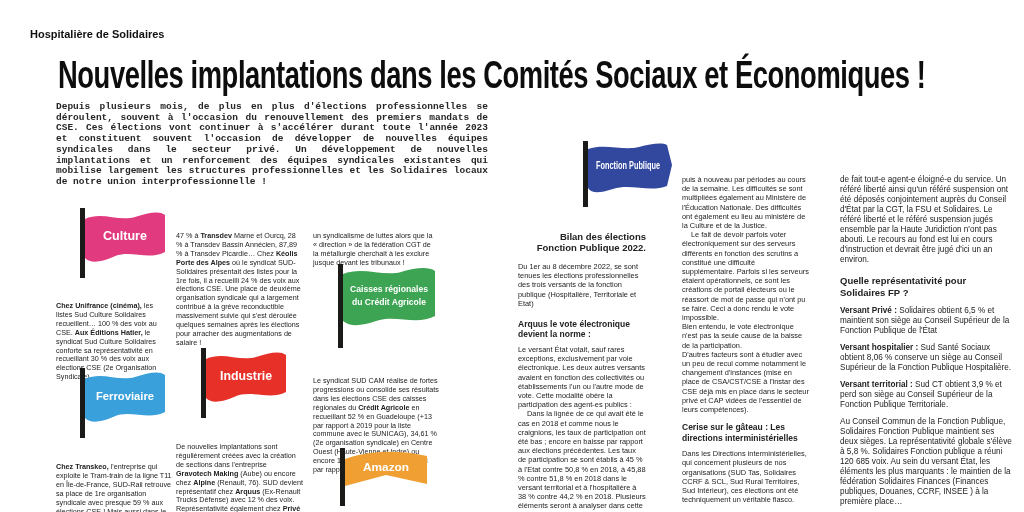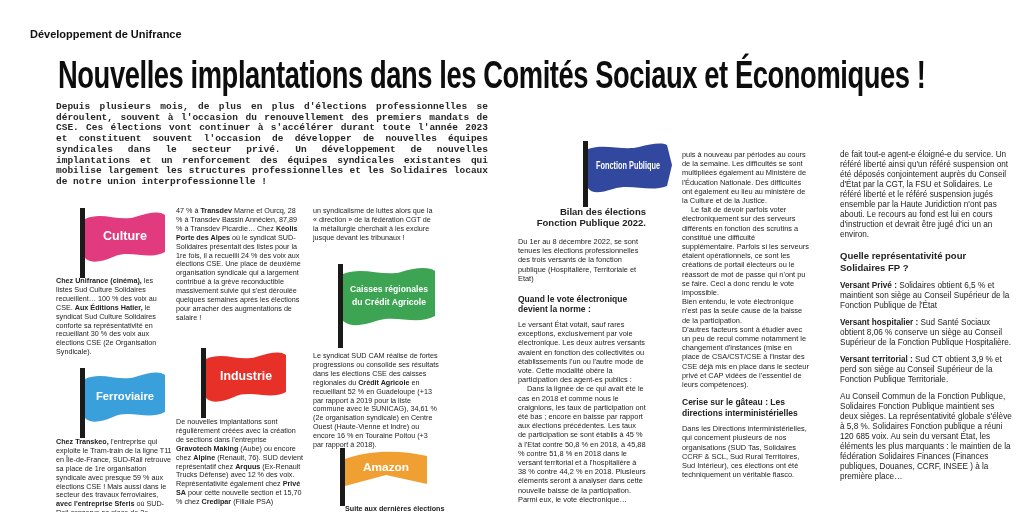--- a/index.html
+++ b/index.html
@@ -3,42 +3,42 @@
 <meta charset="utf-8">
 <style>
   html,body{margin:0;padding:0;background:#ffffff;}
   .page{position:relative;width:1024px;height:512px;background:#fff;overflow:hidden;
         font-family:"Liberation Sans",sans-serif;color:#222;}
   .kicker{position:absolute;left:30px;top:28px;font-size:11px;font-weight:bold;color:#111;}
   .headline{position:absolute;left:58px;top:54px;font-size:38px;font-weight:bold;color:#0d0d0d;
             white-space:nowrap;letter-spacing:-0.6px;transform:scaleX(0.72);transform-origin:left top;}
   .intro{position:absolute;left:56px;top:102px;width:432px;font-size:9.5px;line-height:10.7px;
          font-weight:bold;text-align:justify;color:#262626;font-family:Liberation Mono, monospace;}
-  .colblock{position:absolute;}
+  .colblock{position:absolute;margin-top:25px;}
   .body-sm{font-size:7.2px;line-height:8.9px;}
   .body-md{font-size:7.4px;line-height:9.2px;}
   .body-lg{font-size:8.2px;line-height:10px;}
   .flag{position:absolute;}
   .b{font-weight:bold;}
   .indent{text-indent:9px;}
   p{margin:0;}
   .gap7{margin-top:7px;}
   .sub-center{font-weight:bold;text-align:left;}
   .fp-heading{font-size:9.5px;line-height:11px;font-weight:bold;text-align:right;margin-bottom:9px;}
   .fp-subhead{font-size:8.5px;line-height:10px;margin:11px 0 6px 0;}
   .cerise-subhead{font-size:8.5px;line-height:10.5px;margin:8px 0 6px 0;}
   .rep-subhead{font-size:9.5px;line-height:11.5px;margin:10px 0 8px 0;}
   .flag-label{fill:#ffffff;font-family:"Liberation Sans",sans-serif;font-weight:bold;}
 </style>
 </head>
 <body>
 
 <div class="page">
 
-  <div class="kicker">Développement de Unifrance</div>
+  <div class="kicker">Hospitalière de Solidaires</div>
   <div class="headline">Nouvelles implantations dans les Comités Sociaux et Économiques !</div>
   <div class="intro">Depuis plusieurs mois, de plus en plus d'élections professionnelles se déroulent, souvent à l'occasion du renouvellement des premiers mandats de CSE. Ces élections vont continuer à s'accélérer durant toute l'année 2023 et constituent souvent l'occasion de développer de nouvelles équipes syndicales dans le secteur privé. Un développement de nouvelles implantations et un renforcement des équipes syndicales existantes qui mobilise largement les structures professionnelles et les Solidaires locaux de notre union interprofessionnelle !</div>
 
   <svg class="flag" style="left:80px;top:208px;" width="86" height="70" viewBox="0 0 86 70">
     <rect x="0" y="0" width="5" height="70" fill="#1a1a18"></rect>
     <path d="M5 11 C22 3,38 14,55 9 C68 5,79 2,85 7 L85 44 C68 53,50 41,33 49 C21 54,11 56,5 50 Z" fill="#e13a7e"></path>
     <text class="flag-label" x="45" y="32" text-anchor="middle" font-size="12.5" textLength="44" lengthAdjust="spacingAndGlyphs">Culture</text>
   </svg>
   <div class="colblock body-sm" style="left:56px;top:277px;width:114px;"><span class="b">Chez Unifrance (cinéma),</span><span> les listes Sud Culture Solidaires recueillent… 100 % des voix au CSE. </span><span class="b">Aux Éditions Hatier,</span><span> le syndicat Sud Culture Solidaires conforte sa représentativité en recueillant 30 % des voix aux élections CSE (2e Organisation Syndicale).</span></div>
 
@@ -77,21 +77,21 @@
 
   <svg class="flag" style="left:583px;top:141px;" width="90" height="66" viewBox="0 0 90 66">
     <rect x="0" y="0" width="5" height="66" fill="#1a1a18"></rect>
     <path d="M5 8 C22 2,40 10,56 6 C68 3,78 1,84 4 L89 24 L84 45 C66 52,48 42,30 48 C17 52,9 53,5 47 Z" fill="#31489e"></path>
     <text class="flag-label" x="45" y="28" text-anchor="middle" font-size="10" textLength="64" lengthAdjust="spacingAndGlyphs">Fonction Publique</text>
   </svg>
 
   <div class="colblock body-md" style="left:518px;top:206px;width:128px;">
     <p class="fp-heading">Bilan des élections Fonction Publique 2022.</p>
     <p>Du 1er au 8 décembre 2022, se sont tenues les élections professionnelles des trois versants de la fonction publique (Hospitalière, Territoriale et Etat)</p>
-    <p class="sub-center fp-subhead">Quand le vote électronique devient la norme :</p>
+    <p class="sub-center fp-subhead">Arquus le vote électronique devient la norme :</p>
     <p>Le versant État votait, sauf rares exceptions, exclusivement par voie électronique. Les deux autres versants avaient en fonction des collectivités ou établissements l'un ou l'autre mode de vote. Cette modalité obère la participation des agent-es publics :</p>
     <p class="indent">Dans la lignée de ce qui avait été le cas en 2018 et comme nous le craignions, les taux de participation ont été bas ; encore en baisse par rapport aux élections précédentes. Les taux de participation se sont établis à 45 % à l'Etat contre 50,8 % en 2018, à 45,88 % contre 51,8 % en 2018 dans le versant territorial et à l'hospitalière à 38 % contre 44,2 % en 2018. Plusieurs éléments seront à analyser dans cette nouvelle baisse de la participation. Parmi eux, le vote électronique…</p>
   </div>
 
   <div class="colblock body-md" style="left:682px;top:150px;width:127px;">
     <p>puis à nouveau par périodes au cours de la semaine. Les difficultés se sont multipliées également au Ministère de l'Éducation Nationale. Des difficultés ont également eu lieu au ministère de la Culture et de la Justice.</p>
     <p class="indent">Le fait de devoir parfois voter électroniquement sur des serveurs différents en fonction des scrutins a constitué une difficulté supplémentaire. Parfois si les serveurs étaient opérationnels, ce sont les créations de portail électeurs ou le réassort de mot de passe qui n'ont pu se faire. Ceci a donc rendu le vote impossible.</p>
     <p>Bien entendu, le vote électronique n'est pas la seule cause de la baisse de la participation.</p>
     <p>D'autres facteurs sont à étudier avec un peu de recul comme notamment le changement d'instances (mise en place de CSA/CST/CSE à l'instar des CSE déjà mis en place dans le secteur privé et CAP vidées de l'essentiel de leurs compétences).</p>
     <p class="sub-center cerise-subhead">Cerise sur le gâteau : Les directions interministérielles</p>

